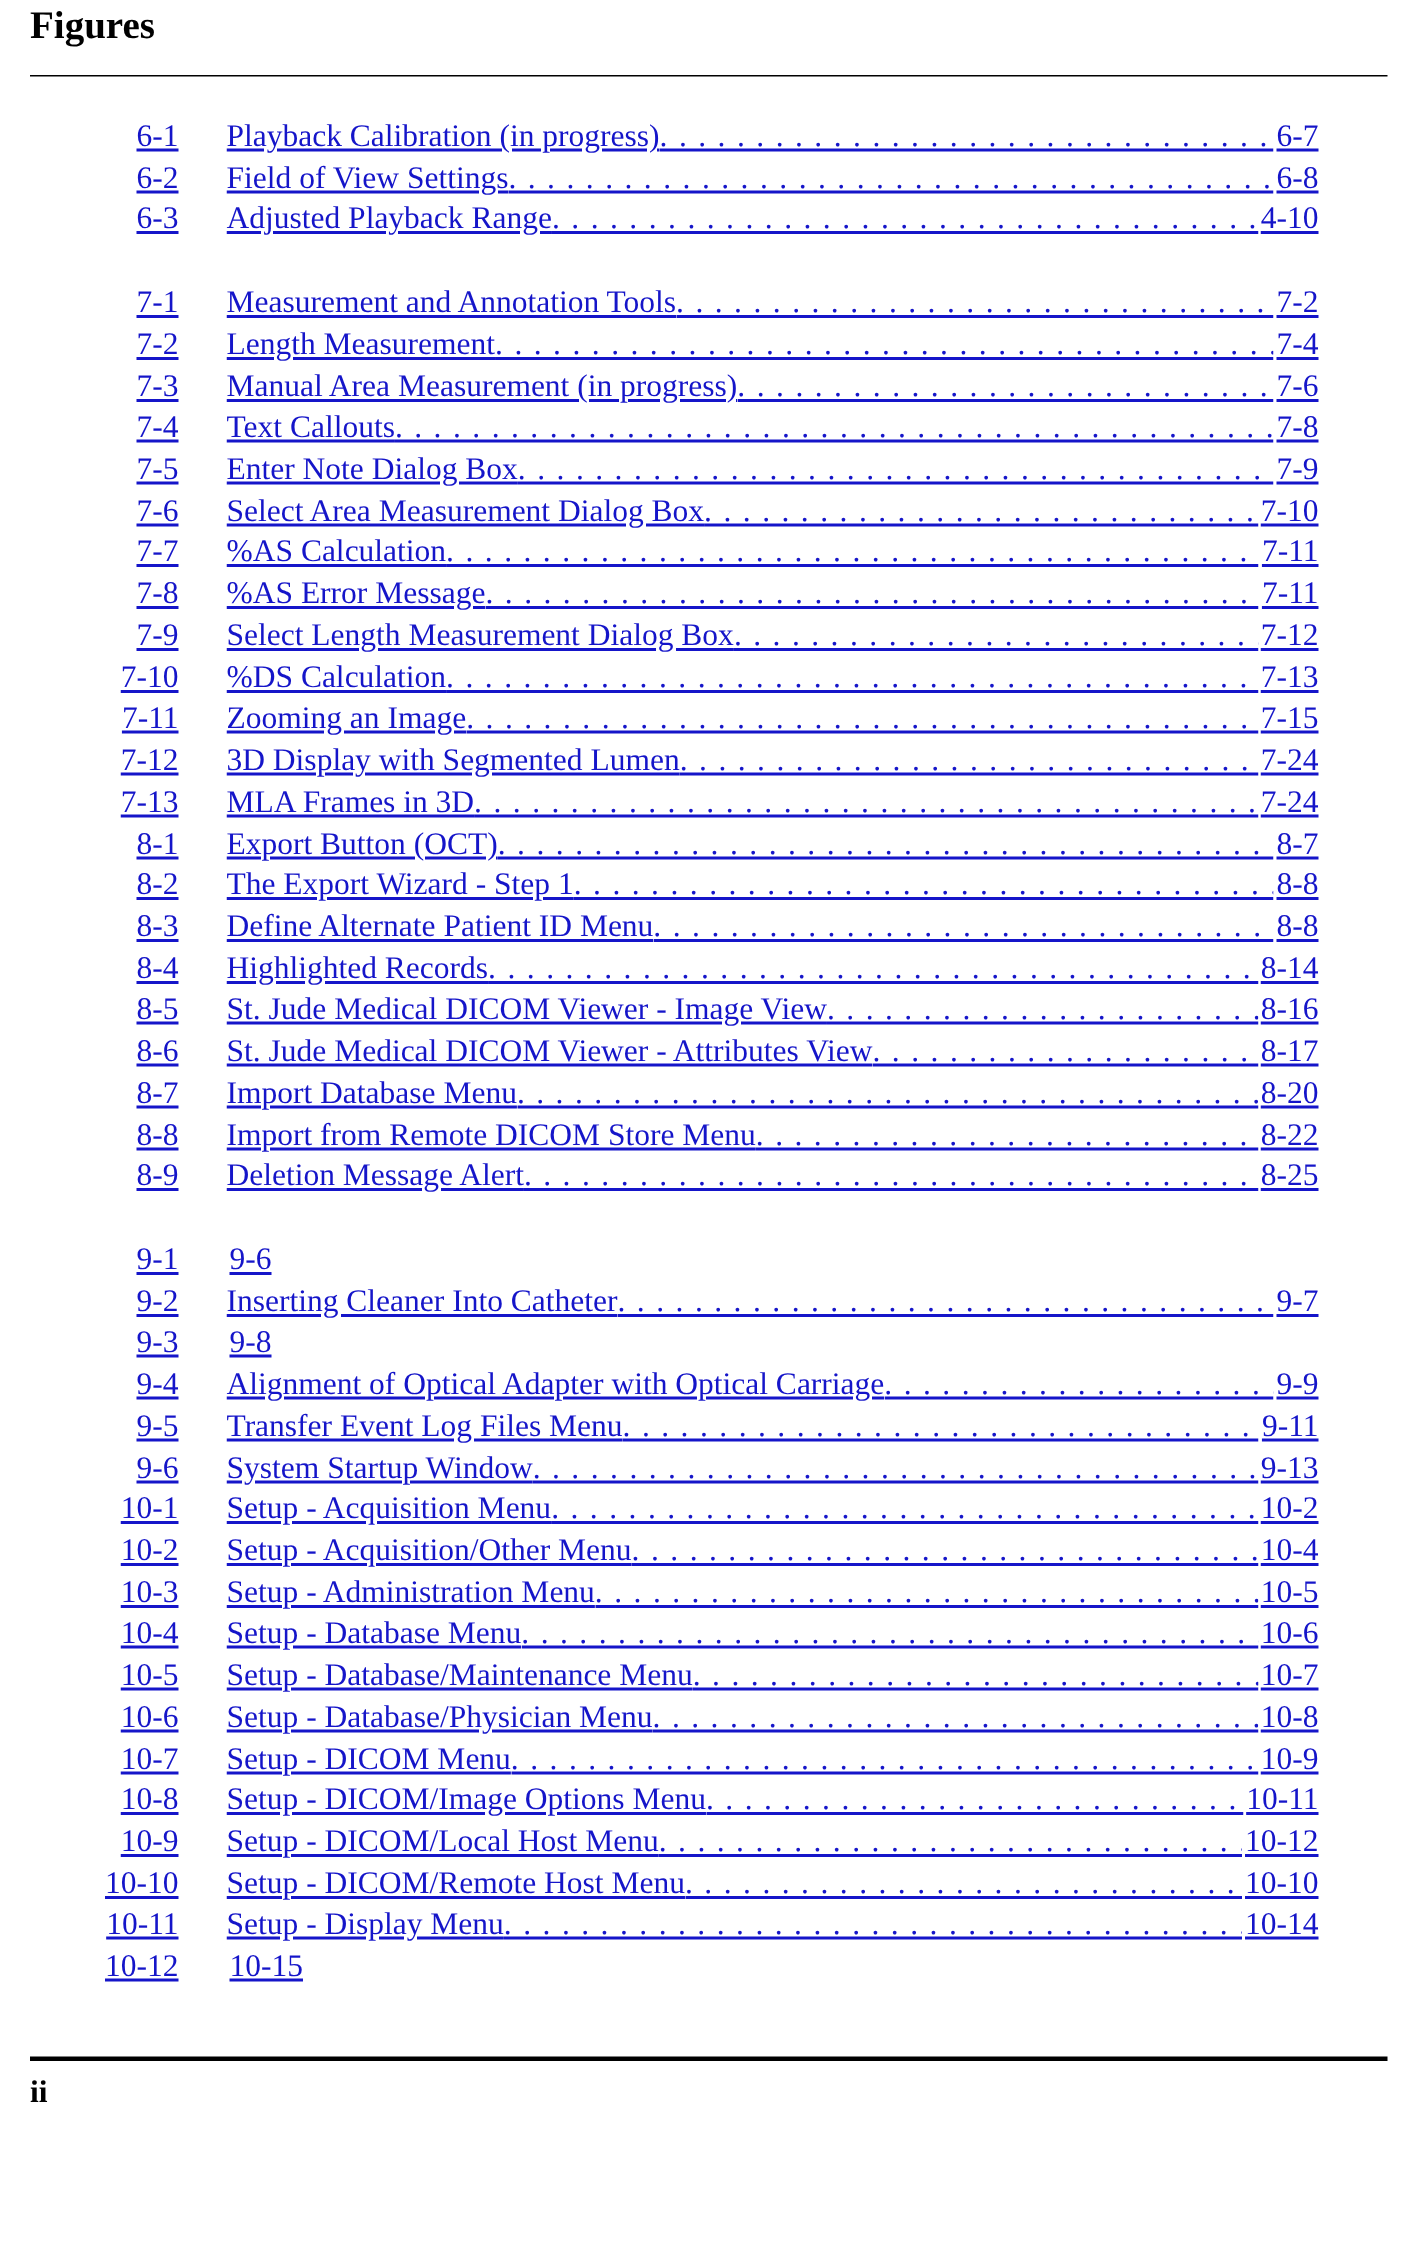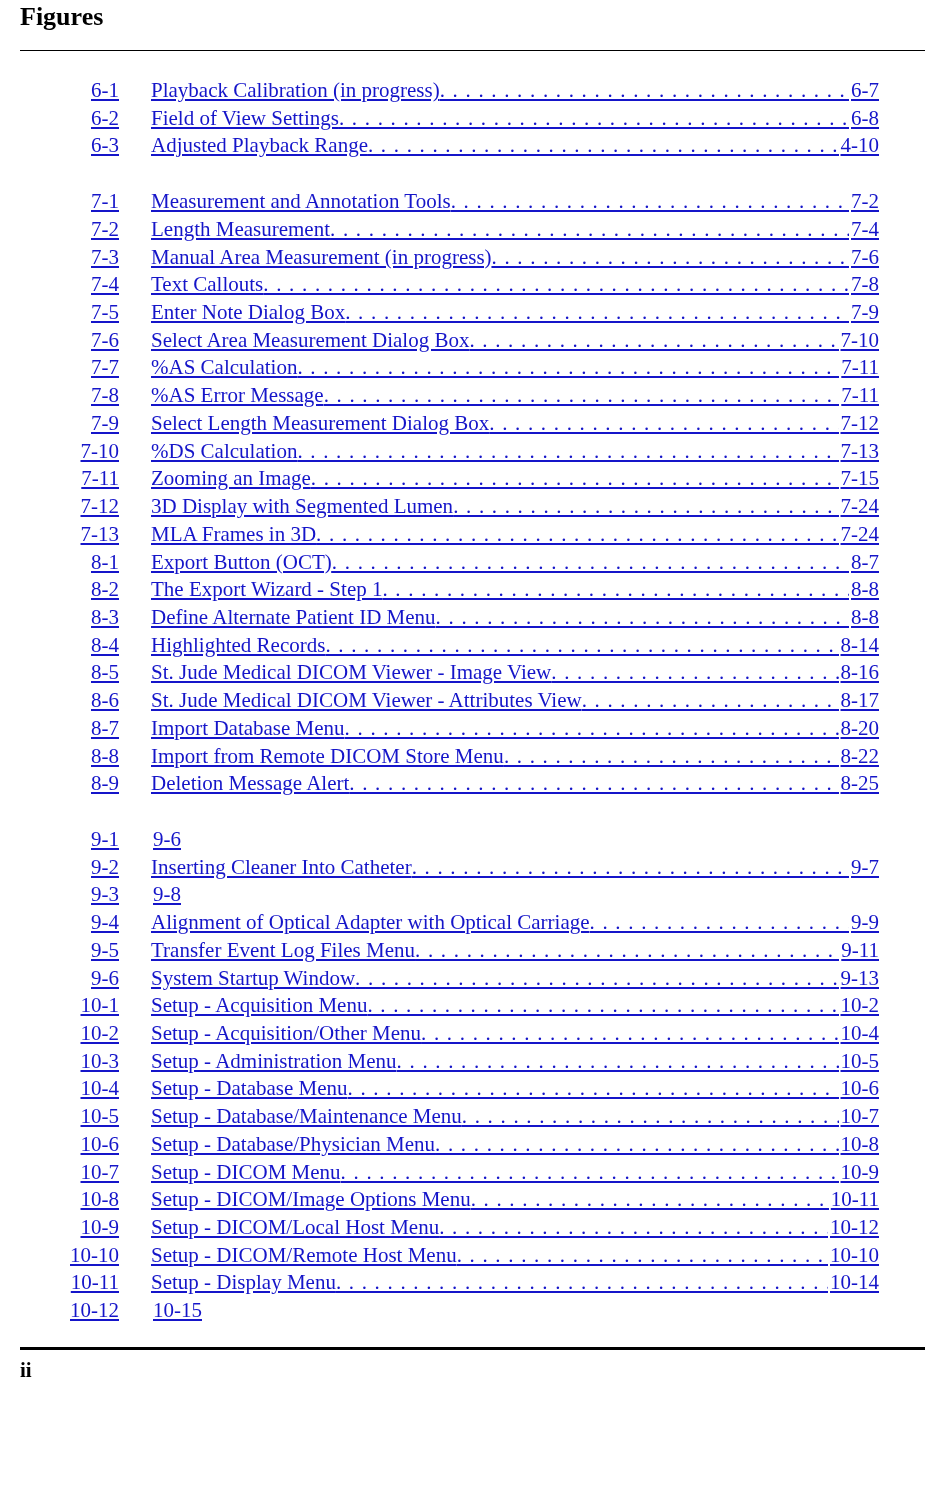--- a/index.html
+++ b/index.html
@@ -66,21 +66,21 @@
   }
   .pageno {
     flex: 0 0 auto;
     padding-left: 2px;
     padding-right: 46px;
   }
   .gap {
     height: 28px;
   }
   .footer {
-    margin-top: 22px;
+    margin-top: 46px;
   }
   .footer-num {
     font-weight: bold;
     font-size: 21px;
     margin-top: 8px;
   }
 </style>
 </head>
 <body>
 

